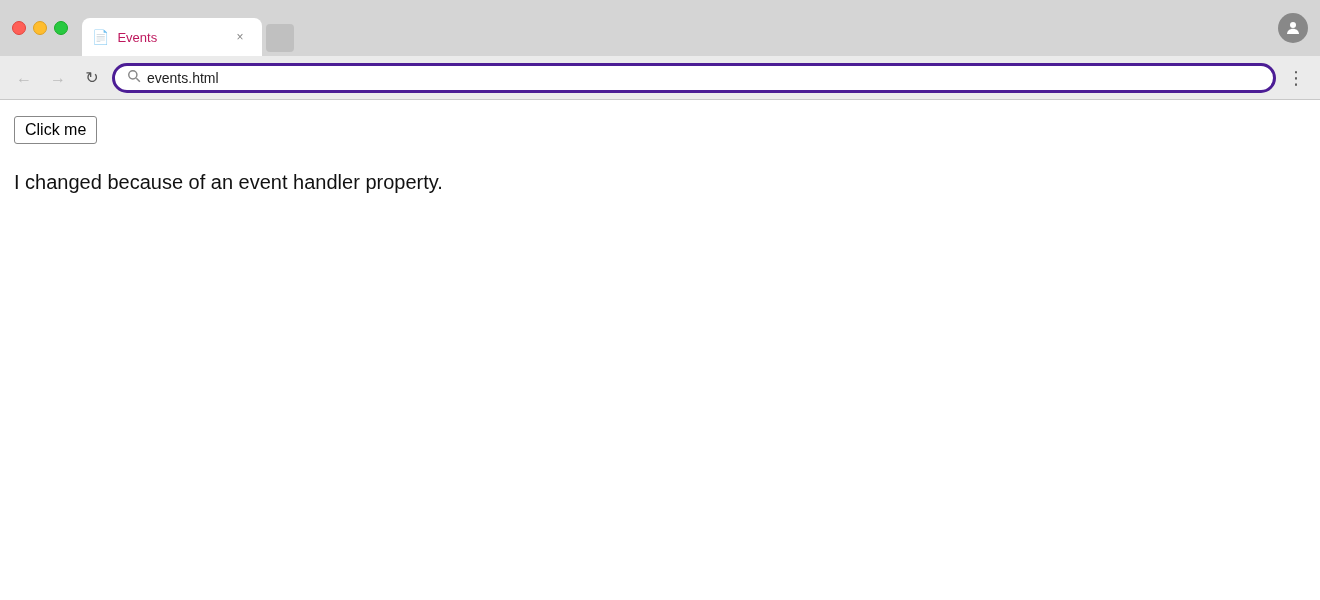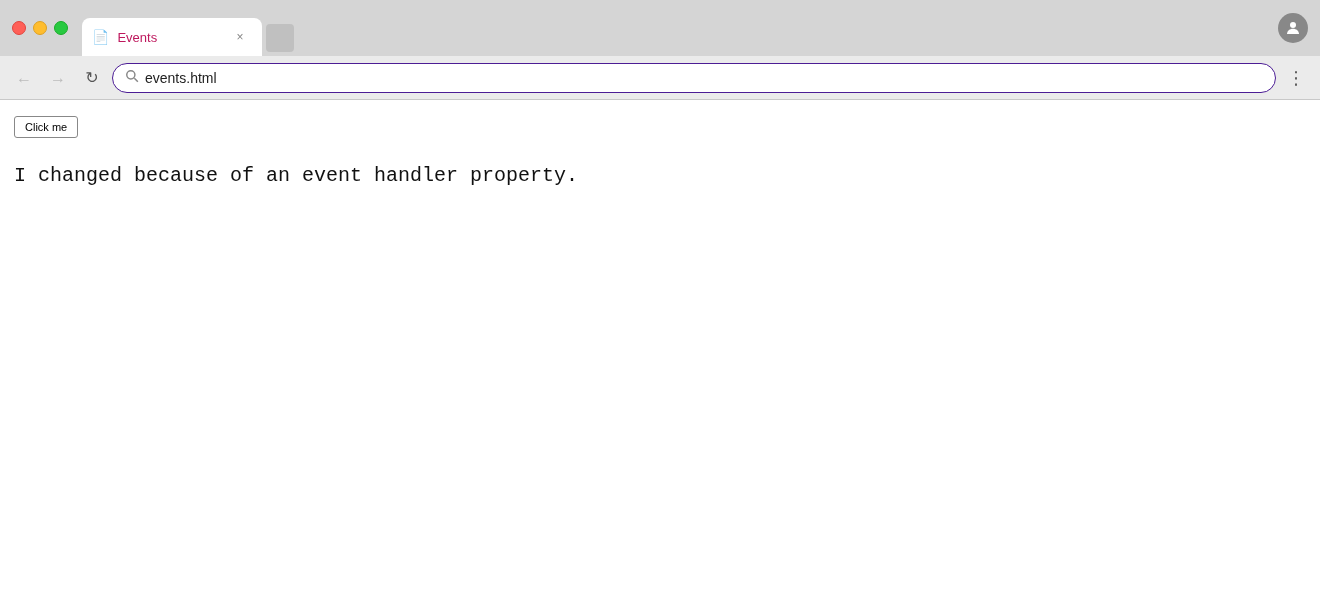--- a/index.html
+++ b/index.html
@@ -141,21 +141,21 @@
 
     .nav-btn.disabled {
       color: #bbb;
       cursor: default;
     }
 
     .address-bar {
       flex: 1;
       height: 30px;
       background: #ffffff;
-      border: 1px solid #4c1d95;
+      border: 3px solid #4c1d95;
       border-radius: 15px;
       display: flex;
       align-items: center;
       padding: 0 12px;
       gap: 6px;
     }
 
     .address-bar-search-icon {
       color: #888;
       font-size: 13px;
@@ -190,30 +190,30 @@
       background: #ffffff;
       padding: 16px 14px;
     }
 
     .click-btn {
       display: inline-block;
       padding: 4px 10px;
       background: #ffffff;
       border: 1px solid #888;
       border-radius: 3px;
-      font-size: 11px;
+      font-size: 16px;
       cursor: pointer;
       font-family: -apple-system, BlinkMacSystemFont, 'Segoe UI', sans-serif;
       margin-bottom: 24px;
     }
 
     .page-text {
       font-size: 20px;
       color: #111;
-      font-family: Liberation Mono, monospace;
+      font-family: Liberation Sans, sans-serif;
       line-height: 1.4;
     }
   </style>
 </head>
 <body>
 
 <div class="titlebar">
   <div class="traffic-lights">
     <div class="traffic-light close"></div>
     <div class="traffic-light minimize"></div>

